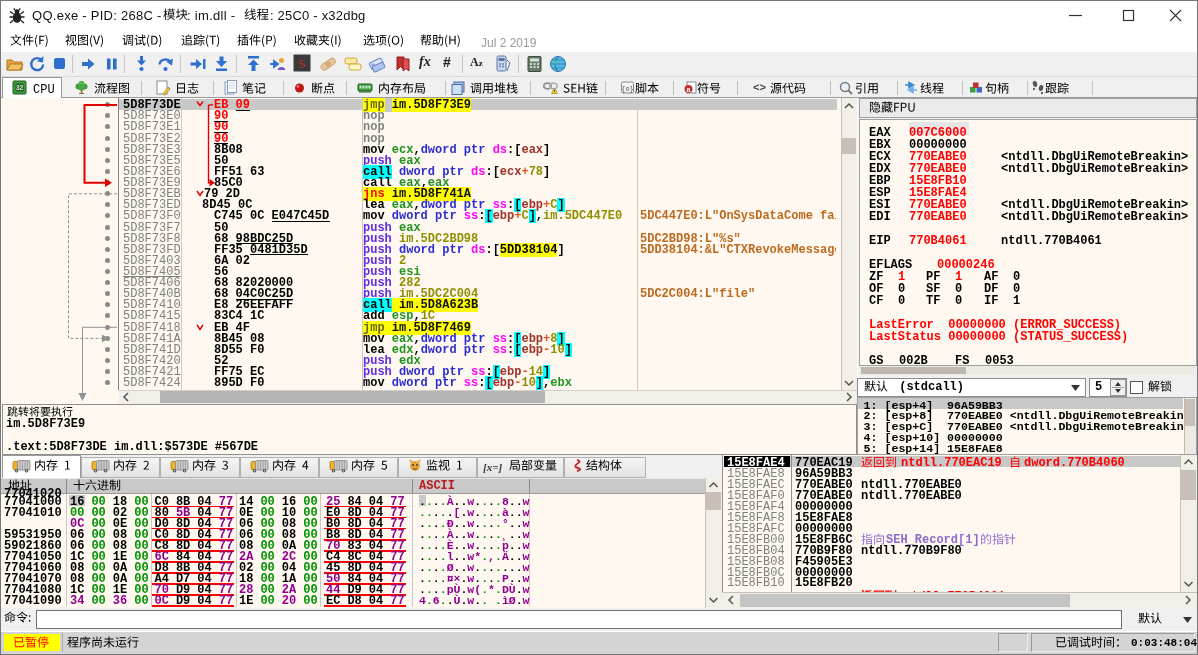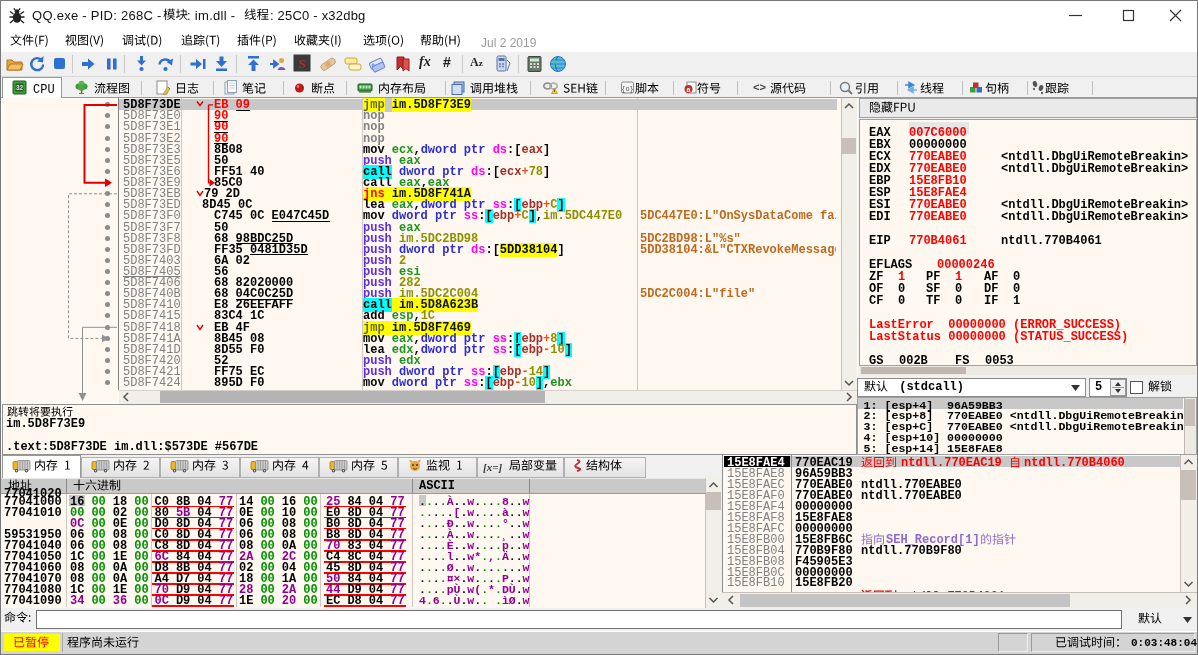--- a/index.html
+++ b/index.html
@@ -386,21 +386,21 @@
 <div style="position:absolute;left:123px;top:132.56px;font:normal 12px 'Liberation Mono',monospace;white-space:pre;line-height:12px;"><span style="color:#808080;">5D8F73E2</span></div>
 <div style="position:absolute;left:214px;top:132.56px;font:bold 12px 'Liberation Mono';white-space:pre;line-height:12px"><span style="color:#FF0000;">90</span></div>
 <div style="position:absolute;left:363px;top:132.56px;font:bold 12px 'Liberation Mono',monospace;white-space:pre;line-height:12px;"><span style="color:#808080;">nop</span></div>
 <div style="position:absolute;left:123px;top:143.68px;font:normal 12px 'Liberation Mono',monospace;white-space:pre;line-height:12px;"><span style="color:#808080;">5D8F73E3</span></div>
 <div style="position:absolute;left:214px;top:143.68px;font:bold 12px 'Liberation Mono';white-space:pre;line-height:12px"><span style="color:#000;">8B08</span></div>
 <div style="position:absolute;left:363px;top:143.68px;font:bold 12px 'Liberation Mono',monospace;white-space:pre;line-height:12px;"><span style="color:#000;">mov </span><span style="color:#209420;">ecx</span><span style="color:#000;">,</span><span style="color:#2C2CD0;">dword ptr </span><span style="color:#FF00FF;">ds</span><span style="color:#000;">:</span><span style="color:#000;">[</span><span style="color:#A03028;">eax</span><span style="color:#000;">]</span></div>
 <div style="position:absolute;left:123px;top:154.8px;font:normal 12px 'Liberation Mono',monospace;white-space:pre;line-height:12px;"><span style="color:#808080;">5D8F73E5</span></div>
 <div style="position:absolute;left:214px;top:154.8px;font:bold 12px 'Liberation Mono';white-space:pre;line-height:12px"><span style="color:#000;">50</span></div>
 <div style="position:absolute;left:363px;top:154.8px;font:bold 12px 'Liberation Mono',monospace;white-space:pre;line-height:12px;"><span style="color:#5C2BE6;">push </span><span style="color:#209420;">eax</span></div>
 <div style="position:absolute;left:123px;top:165.92px;font:normal 12px 'Liberation Mono',monospace;white-space:pre;line-height:12px;"><span style="color:#808080;">5D8F73E6</span></div>
-<div style="position:absolute;left:214px;top:165.92px;font:bold 12px 'Liberation Mono';white-space:pre;line-height:12px"><span style="color:#000;">FF51 40</span></div>
+<div style="position:absolute;left:214px;top:165.92px;font:bold 12px 'Liberation Mono';white-space:pre;line-height:12px"><span style="color:#000;">FF51 63</span></div>
 <div style="position:absolute;left:363px;top:165.92px;font:bold 12px 'Liberation Mono',monospace;white-space:pre;line-height:12px;"><span style="color:#000;background:#00FFFF;">call</span><span style="color:#000;"> </span><span style="color:#2C2CD0;">dword ptr </span><span style="color:#FF00FF;">ds</span><span style="color:#000;">:</span><span style="color:#000;">[</span><span style="color:#A03028;">ecx</span><span style="color:#E8501E;">+</span><span style="color:#8F8F00;">78</span><span style="color:#000;">]</span></div>
 <div style="position:absolute;left:123px;top:177.04px;font:normal 12px 'Liberation Mono',monospace;white-space:pre;line-height:12px;"><span style="color:#808080;">5D8F73E9</span></div>
 <div style="position:absolute;left:214px;top:177.04px;font:bold 12px 'Liberation Mono';white-space:pre;line-height:12px"><span style="color:#000;">85C0</span></div>
 <div style="position:absolute;left:363px;top:177.04px;font:bold 12px 'Liberation Mono',monospace;white-space:pre;line-height:12px;"><span style="color:#000;">call </span><span style="color:#209420;">eax</span><span style="color:#000;">,</span><span style="color:#209420;">eax</span></div>
 <div style="position:absolute;left:123px;top:188.16px;font:normal 12px 'Liberation Mono',monospace;white-space:pre;line-height:12px;"><span style="color:#808080;">5D8F73EB</span></div>
 <div style="position:absolute;left:204px;top:188.16px;font:bold 12px 'Liberation Mono';white-space:pre;line-height:12px"><span style="color:#000;">79 2D</span></div>
 <div style="position:absolute;left:363px;top:188.16px;font:bold 12px 'Liberation Mono',monospace;white-space:pre;line-height:12px;"><span style="color:#FF0000;background:#FFFF00;">jns</span><span style="color:None;background:#FFFF00;"> </span><span style="color:#101010;background:#FFFF00;">im.5D8F741A</span></div>
 <div style="position:absolute;left:123px;top:199.28px;font:normal 12px 'Liberation Mono',monospace;white-space:pre;line-height:12px;"><span style="color:#808080;">5D8F73ED</span></div>
 <div style="position:absolute;left:202px;top:199.28px;font:bold 12px 'Liberation Mono';white-space:pre;line-height:12px"><span style="color:#000;">8D45 0C</span></div>
 <div style="position:absolute;left:363px;top:199.28px;font:bold 12px 'Liberation Mono',monospace;white-space:pre;line-height:12px;"><span style="color:#000;">lea </span><span style="color:#209420;">eax</span><span style="color:#000;">,</span><span style="color:#2C2CD0;">dword ptr </span><span style="color:#FF00FF;">ss</span><span style="color:#000;">:</span><span style="color:#000;background:#00FFFF;">[</span><span style="color:#A03028;">ebp</span><span style="color:#E8501E;">+</span><span style="color:#8F8F00;">C</span><span style="color:#000;background:#00FFFF;">]</span></div>
@@ -744,21 +744,21 @@
 <svg width="25" height="14" viewBox="0 0 25 14" fill="#000" style="position:absolute;left:8px;top:479px;overflow:visible">
     <path transform="translate(0.0,10.6) scale(0.0120,-0.0120)" d="M429 747V473L321 428L349 361L429 395V79C429 -30 462 -57 577 -57C603 -57 796 -57 824 -57C928 -57 953 -13 964 125C944 128 914 140 897 153C890 38 880 11 821 11C781 11 613 11 580 11C513 11 501 22 501 77V426L635 483V143H706V513L846 573C846 412 844 301 839 277C834 254 825 250 809 250C799 250 766 250 742 252C751 235 757 206 760 186C788 186 828 186 854 194C884 201 903 219 909 260C916 299 918 449 918 637L922 651L869 671L855 660L840 646L706 590V840H635V560L501 504V747ZM33 154 63 79C151 118 265 169 372 219L355 286L241 238V528H359V599H241V828H170V599H42V528H170V208C118 187 71 168 33 154Z"></path>
     <path transform="translate(12.0,10.6) scale(0.0120,-0.0120)" d="M434 621V28H312V-44H962V28H731V421H947V494H731V833H655V28H508V621ZM34 163 62 89C156 127 279 179 393 229L380 295L252 245V528H383V599H252V827H182V599H45V528H182V218C126 196 75 177 34 163Z"></path>
   </svg>
 <svg width="49" height="14" viewBox="0 0 49 14" fill="#000" style="position:absolute;left:73px;top:479px;overflow:visible">
     <path transform="translate(0.0,10.6) scale(0.0120,-0.0120)" d="M461 839V466H55V389H461V-80H542V389H952V466H542V839Z"></path>
     <path transform="translate(12.0,10.6) scale(0.0120,-0.0120)" d="M57 575V498H946V575ZM308 382C242 236 140 79 44 -22C65 -34 102 -60 119 -74C212 34 317 200 391 356ZM604 357C698 221 819 38 873 -68L951 -25C891 81 768 259 675 390ZM407 810C441 742 481 651 500 597L581 629C560 681 518 770 484 835Z"></path>
     <path transform="translate(24.0,10.6) scale(0.0120,-0.0120)" d="M81 778C136 728 203 655 234 609L292 657C259 701 190 770 135 819ZM720 819V658H555V819H481V658H339V586H481V469L479 407H333V335H471C456 259 423 185 348 128C364 117 392 89 402 74C491 142 530 239 545 335H720V80H795V335H944V407H795V586H924V658H795V819ZM555 586H720V407H553L555 468ZM262 478H50V408H188V121C143 104 91 60 38 2L88 -66C140 2 189 61 223 61C245 61 277 28 319 2C388 -42 472 -53 596 -53C691 -53 871 -47 942 -43C943 -21 955 15 964 35C867 24 716 16 598 16C485 16 401 23 335 64C302 85 281 104 262 115Z"></path>
     <path transform="translate(36.0,10.6) scale(0.0120,-0.0120)" d="M676 748V194H747V748ZM854 830V23C854 7 849 2 834 2C815 1 759 1 700 3C710 -20 721 -55 725 -76C800 -76 855 -74 885 -62C916 -48 928 -26 928 24V830ZM142 816C121 719 87 619 41 552C60 545 93 532 108 524C125 553 142 588 158 627H289V522H45V453H289V351H91V2H159V283H289V-79H361V283H500V78C500 67 497 64 486 64C475 63 442 63 400 65C409 46 418 19 421 -1C476 -1 515 0 538 11C563 23 569 42 569 76V351H361V453H604V522H361V627H565V696H361V836H289V696H183C194 730 204 766 212 802Z"></path>
   </svg>
-<div style="position:absolute;left:419px;top:480px;font:bold 12px 'Liberation Mono',monospace;white-space:pre;line-height:12px;"><span style="color:#000000;">ASCII</span></div>
+<div style="position:absolute;left:419px;top:480px;font:bold 12px 'Liberation Mono',monospace;white-space:pre;line-height:12px;"><span style="color:#b91c1c;">ASCII</span></div>
 <div style="position:absolute;left:65.7px;top:479px;width:1px;height:14px;background:#888;"></div>
 <div style="position:absolute;left:412px;top:479px;width:1px;height:14px;background:#888;"></div>
 <div style="position:absolute;left:529px;top:479px;width:1px;height:14px;background:#888;"></div>
 <div style="position:absolute;left:65.7px;top:494px;width:1px;height:113px;background:#d0c8c0;"></div>
 <div style="position:absolute;left:151.3px;top:494px;width:1px;height:113px;background:#d0c8c0;"></div>
 <div style="position:absolute;left:235.8px;top:494px;width:1px;height:113px;background:#d0c8c0;"></div>
 <div style="position:absolute;left:320.3px;top:494px;width:1px;height:113px;background:#d0c8c0;"></div>
 <div style="position:absolute;left:412px;top:494px;width:1px;height:113px;background:#d0c8c0;"></div>
 <div style="position:absolute;left:529px;top:494px;width:1px;height:113px;background:#d0c8c0;"></div>
 <div style="position:absolute;left:4px;top:495.5px;font:bold 12px 'Liberation Mono',monospace;white-space:pre;line-height:12px;"><span style="color:#000;">77041000</span></div>
@@ -836,21 +836,21 @@
 <div style="position:absolute;left:239px;top:528.8px;font:bold 12px 'Liberation Mono',monospace;white-space:pre;line-height:12px;"><span style="color:#000;">06</span></div>
 <div style="position:absolute;left:260.4px;top:528.8px;font:bold 12px 'Liberation Mono',monospace;white-space:pre;line-height:12px;"><span style="color:#009300;">00</span></div>
 <div style="position:absolute;left:281.8px;top:528.8px;font:bold 12px 'Liberation Mono',monospace;white-space:pre;line-height:12px;"><span style="color:#000;">08</span></div>
 <div style="position:absolute;left:303.2px;top:528.8px;font:bold 12px 'Liberation Mono',monospace;white-space:pre;line-height:12px;"><span style="color:#009300;">00</span></div>
 <div style="position:absolute;left:326px;top:528.8px;font:bold 12px 'Liberation Mono',monospace;white-space:pre;line-height:12px;"><span style="color:#000;">B8</span></div>
 <div style="position:absolute;left:347.4px;top:528.8px;font:bold 12px 'Liberation Mono',monospace;white-space:pre;line-height:12px;"><span style="color:#000;">8D</span></div>
 <div style="position:absolute;left:368.8px;top:528.8px;font:bold 12px 'Liberation Mono',monospace;white-space:pre;line-height:12px;"><span style="color:#000;">04</span></div>
 <div style="position:absolute;left:390.2px;top:528.8px;font:bold 12px 'Liberation Mono',monospace;white-space:pre;line-height:12px;"><span style="color:#900090;">77</span></div>
 <div style="position:absolute;left:323.5px;top:538.8px;width:82.2px;height:1.8px;background:#FF0000;"></div>
 <div style="position:absolute;left:419px;top:528.8px;font:bold 11.5px 'Liberation Mono';white-space:pre;line-height:12px"><span style="color:#000;">.</span><span style="color:#009300;">.</span><span style="color:#000;">.</span><span style="color:#009300;">.</span><span style="color:#900090;">À</span><span style="color:#000;">.</span><span style="color:#000;">.</span><span style="color:#900090;">w</span><span style="color:#000;">.</span><span style="color:#009300;">.</span><span style="color:#000;">.</span><span style="color:#009300;">.</span><span style="color:#900090;">¸</span><span style="color:#000;">.</span><span style="color:#000;">.</span><span style="color:#900090;">w</span></div>
-<div style="position:absolute;left:4px;top:539.9px;font:bold 12px 'Liberation Mono',monospace;white-space:pre;line-height:12px;"><span style="color:#000;">77041040</span></div>
+<div style="position:absolute;left:4px;top:539.9px;font:bold 12px 'Liberation Mono',monospace;white-space:pre;line-height:12px;"><span style="color:#000;">59021860</span></div>
 <div style="position:absolute;left:70px;top:539.9px;font:bold 12px 'Liberation Mono',monospace;white-space:pre;line-height:12px;"><span style="color:#000;">06</span></div>
 <div style="position:absolute;left:91.4px;top:539.9px;font:bold 12px 'Liberation Mono',monospace;white-space:pre;line-height:12px;"><span style="color:#009300;">00</span></div>
 <div style="position:absolute;left:112.8px;top:539.9px;font:bold 12px 'Liberation Mono',monospace;white-space:pre;line-height:12px;"><span style="color:#000;">08</span></div>
 <div style="position:absolute;left:134.2px;top:539.9px;font:bold 12px 'Liberation Mono',monospace;white-space:pre;line-height:12px;"><span style="color:#009300;">00</span></div>
 <div style="position:absolute;left:154.5px;top:539.9px;font:bold 12px 'Liberation Mono',monospace;white-space:pre;line-height:12px;"><span style="color:#000;">C8</span></div>
 <div style="position:absolute;left:175.9px;top:539.9px;font:bold 12px 'Liberation Mono',monospace;white-space:pre;line-height:12px;"><span style="color:#000;">8D</span></div>
 <div style="position:absolute;left:197.3px;top:539.9px;font:bold 12px 'Liberation Mono',monospace;white-space:pre;line-height:12px;"><span style="color:#000;">04</span></div>
 <div style="position:absolute;left:218.7px;top:539.9px;font:bold 12px 'Liberation Mono',monospace;white-space:pre;line-height:12px;"><span style="color:#900090;">77</span></div>
 <div style="position:absolute;left:152px;top:549.9px;width:82.2px;height:1.8px;background:#FF0000;"></div>
 <div style="position:absolute;left:239px;top:539.9px;font:bold 12px 'Liberation Mono',monospace;white-space:pre;line-height:12px;"><span style="color:#000;">08</span></div>
@@ -978,21 +978,21 @@
 <div style="position:absolute;left:795px;top:456.8px;font:bold 12px 'Liberation Mono',monospace;white-space:pre;line-height:12px;"><span style="color:#000;">770EAC19</span></div>
 <svg width="37" height="14" viewBox="0 0 37 14" fill="#FF0000" style="position:absolute;left:861px;top:456px;overflow:visible">
     <path transform="translate(0.0,10.6) scale(0.0120,-0.0120)" d="M74 766C121 715 182 645 212 604L276 648C245 689 181 756 134 804ZM249 467H47V396H174V110C132 95 82 56 32 5L83 -64C128 -6 174 49 206 49C228 49 261 19 305 -4C377 -42 465 -52 585 -52C686 -52 863 -46 939 -42C940 -20 952 17 961 37C860 25 706 18 587 18C476 18 387 24 321 59C289 76 268 92 249 103ZM481 410C531 370 588 324 642 277C577 216 501 171 422 143C437 128 457 100 465 81C549 115 628 164 697 229C758 175 813 122 850 82L908 136C869 176 810 228 746 281C813 358 865 454 896 569L851 586L837 583H459V703C622 711 805 731 929 764L866 824C756 794 555 775 385 767V548C385 425 373 259 277 141C295 133 327 111 340 97C434 214 456 384 459 515H805C778 444 739 381 691 327C637 371 582 415 534 453Z"></path>
     <path transform="translate(12.0,10.6) scale(0.0120,-0.0120)" d="M374 500H618V271H374ZM303 568V204H692V568ZM82 799V-79H159V-25H839V-79H919V799ZM159 46V724H839V46Z"></path>
     <path transform="translate(24.0,10.6) scale(0.0120,-0.0120)" d="M641 754V148H711V754ZM839 824V37C839 20 834 15 817 15C800 14 745 14 686 16C698 -4 710 -38 714 -59C787 -59 840 -57 871 -44C901 -32 912 -10 912 37V824ZM62 42 79 -30C211 -4 401 32 579 67L575 133L365 94V251H565V318H365V425H294V318H97V251H294V82ZM119 439C143 450 180 454 493 484C507 461 519 440 528 422L585 460C556 517 490 608 434 675L379 643C404 613 430 577 454 543L198 521C239 575 280 642 314 708H585V774H71V708H230C198 637 157 573 142 554C125 530 110 513 94 510C103 490 114 455 119 439Z"></path>
   </svg>
 <div style="position:absolute;left:901px;top:456.8px;font:bold 12px 'Liberation Mono',monospace;white-space:pre;line-height:12px;"><span style="color:#FF0000;">ntdll.770EAC19 </span></div>
 <svg width="13" height="14" viewBox="0 0 13 14" fill="#FF0000" style="position:absolute;left:1009px;top:456px;overflow:visible">
     <path transform="translate(0.0,10.6) scale(0.0120,-0.0120)" d="M239 411H774V264H239ZM239 482V631H774V482ZM239 194H774V46H239ZM455 842C447 802 431 747 416 703H163V-81H239V-25H774V-76H853V703H492C509 741 526 787 542 830Z"></path>
   </svg>
-<div style="position:absolute;left:1024px;top:456.8px;font:bold 12px 'Liberation Mono',monospace;white-space:pre;line-height:12px;"><span style="color:#FF0000;">ntdll.770B4060</span></div>
+<div style="position:absolute;left:1024px;top:456.8px;font:bold 12px 'Liberation Mono',monospace;white-space:pre;line-height:12px;"><span style="color:#FF0000;">dword.770B4060</span></div>
 <div style="position:absolute;left:727px;top:467.77px;font:normal 12px 'Liberation Mono',monospace;white-space:pre;line-height:12px;"><span style="color:#808080;">15E8FAE8</span></div>
 <div style="position:absolute;left:795px;top:467.77px;font:bold 12px 'Liberation Mono',monospace;white-space:pre;line-height:12px;"><span style="color:#000;">96A59BB3</span></div>
 <div style="position:absolute;left:727px;top:478.74px;font:normal 12px 'Liberation Mono',monospace;white-space:pre;line-height:12px;"><span style="color:#808080;">15E8FAEC</span></div>
 <div style="position:absolute;left:795px;top:478.74px;font:bold 12px 'Liberation Mono',monospace;white-space:pre;line-height:12px;"><span style="color:#000;">770EABE0</span></div>
 <div style="position:absolute;left:861px;top:478.74px;font:bold 12px 'Liberation Mono',monospace;white-space:pre;line-height:12px;"><span style="color:#000;">ntdll.770EABE0</span></div>
 <div style="position:absolute;left:727px;top:489.71px;font:normal 12px 'Liberation Mono',monospace;white-space:pre;line-height:12px;"><span style="color:#808080;">15E8FAF0</span></div>
 <div style="position:absolute;left:795px;top:489.71px;font:bold 12px 'Liberation Mono',monospace;white-space:pre;line-height:12px;"><span style="color:#000;">770EABE0</span></div>
 <div style="position:absolute;left:861px;top:489.71px;font:bold 12px 'Liberation Mono',monospace;white-space:pre;line-height:12px;"><span style="color:#000;">ntdll.770EABE0</span></div>
 <div style="position:absolute;left:727px;top:500.68px;font:normal 12px 'Liberation Mono',monospace;white-space:pre;line-height:12px;"><span style="color:#808080;">15E8FAF4</span></div>
 <div style="position:absolute;left:795px;top:500.68px;font:bold 12px 'Liberation Mono',monospace;white-space:pre;line-height:12px;"><span style="color:#000;">00000000</span></div>

